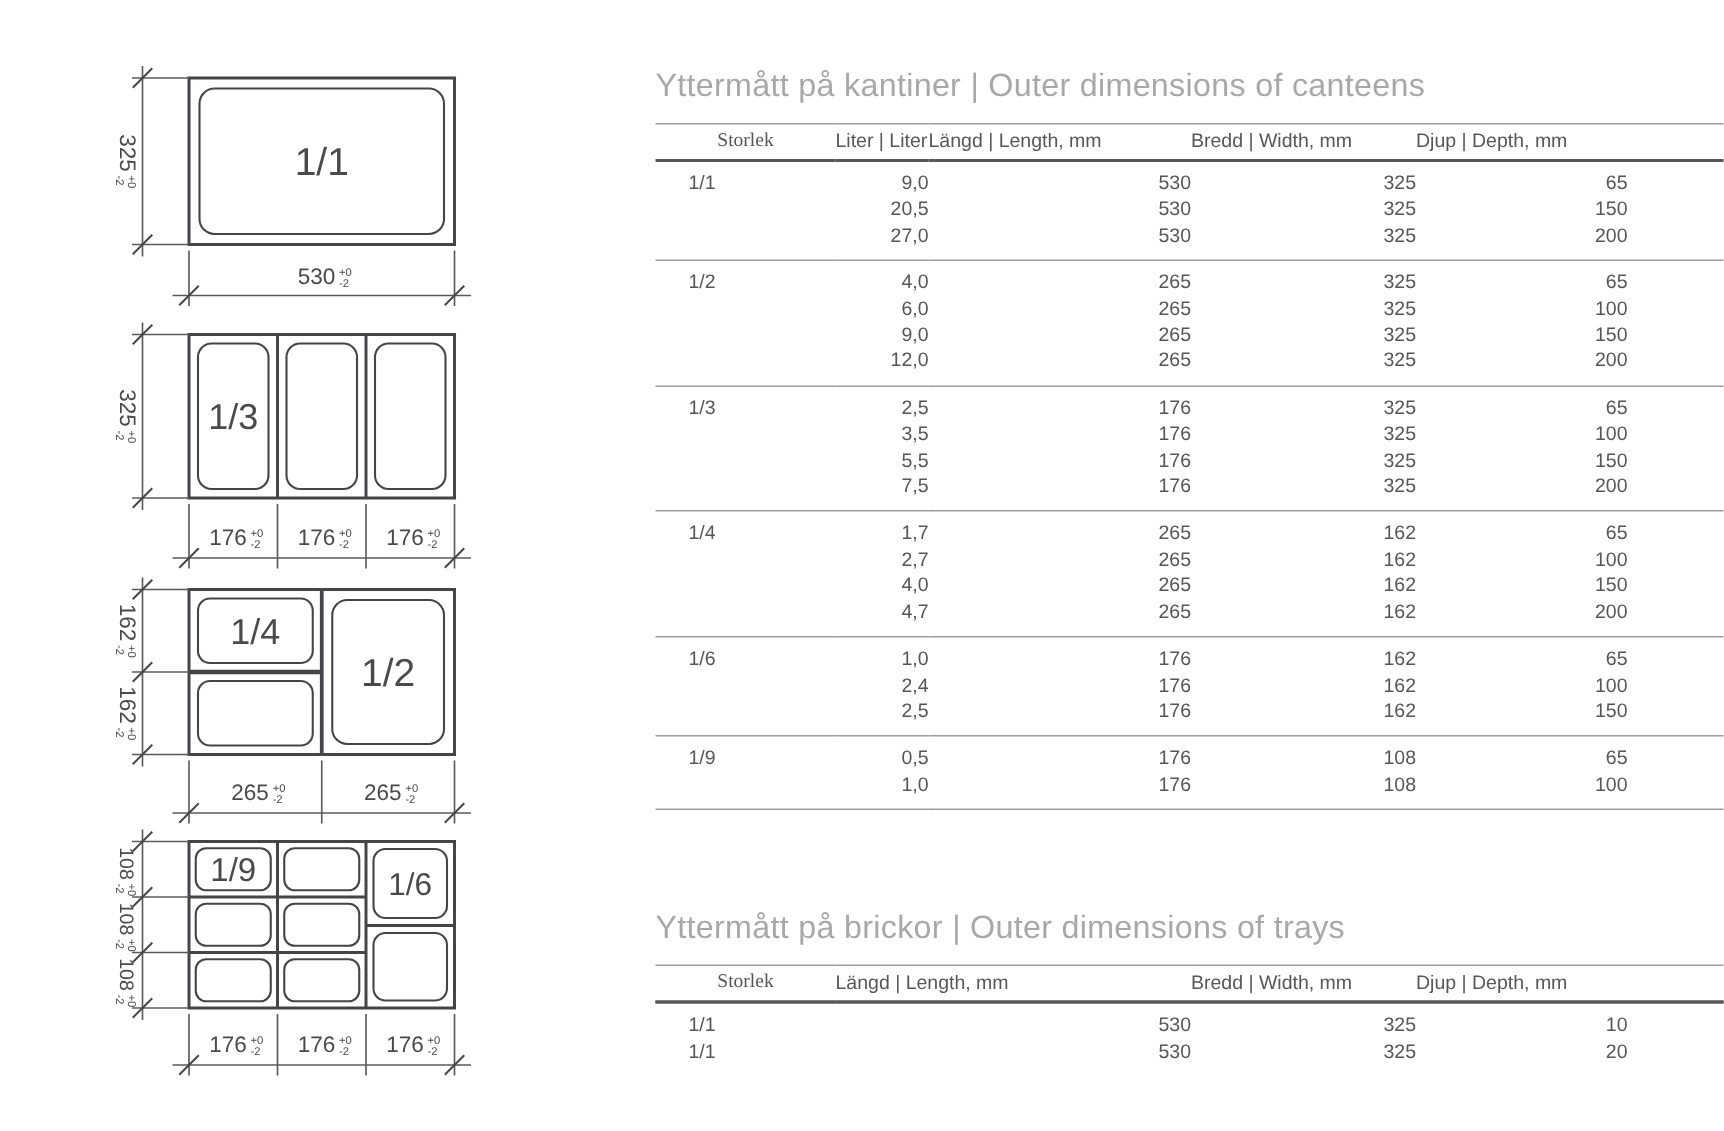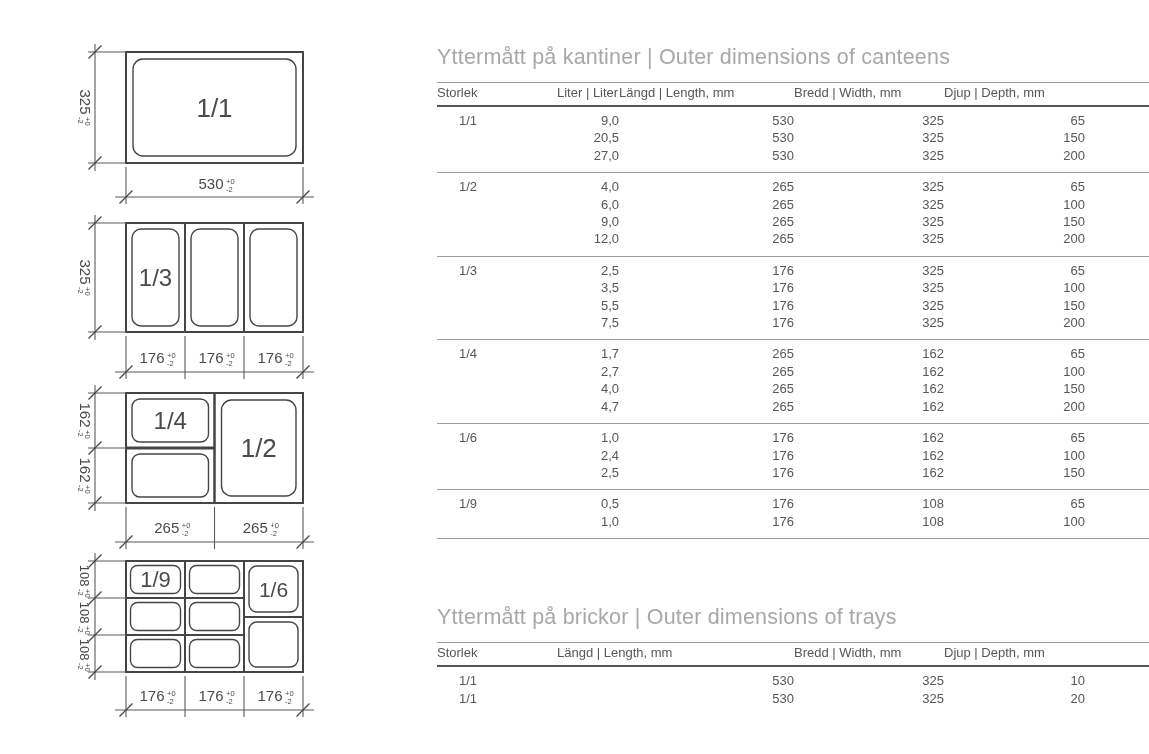--- a/index.html
+++ b/index.html
@@ -21,21 +21,21 @@
   table {
     border-collapse:collapse; table-layout:fixed; width:725px;
     font-size:13px; color:#55575b;
   }
   thead th {
     font-weight:normal; text-align:left; white-space:nowrap;
     padding:2px 0 5px 0;
     border-top:1px solid #9b9da0;
     border-bottom:2px solid #55575b;
   }
-  thead th:first-child { text-align:left; }
+  thead th:first-child { text-align:center;font-family:Liberation Serif, serif; }
   th:last-child, td:last-child { padding-right:77px; }
   td { text-align:right; line-height:17.4px; padding:0; white-space:nowrap; }
   td.storlek { text-align:left; padding-left:22px; }
   tbody { border-bottom:1px solid #9b9da0; }
   table.trays tbody { border-bottom:none; }
   tbody tr:first-child td { padding-top:5px; }
   tbody tr:last-child td { padding-bottom:8px; }
 </style>
 </head>
 <body>

